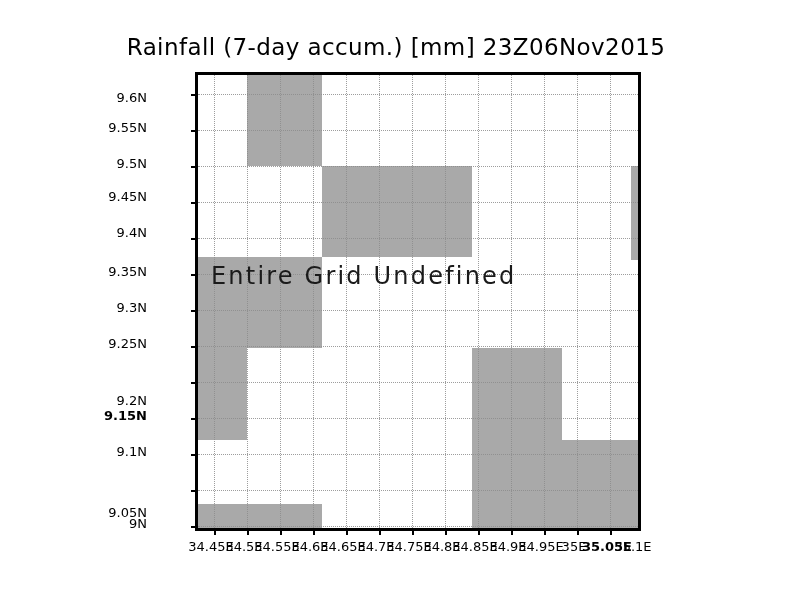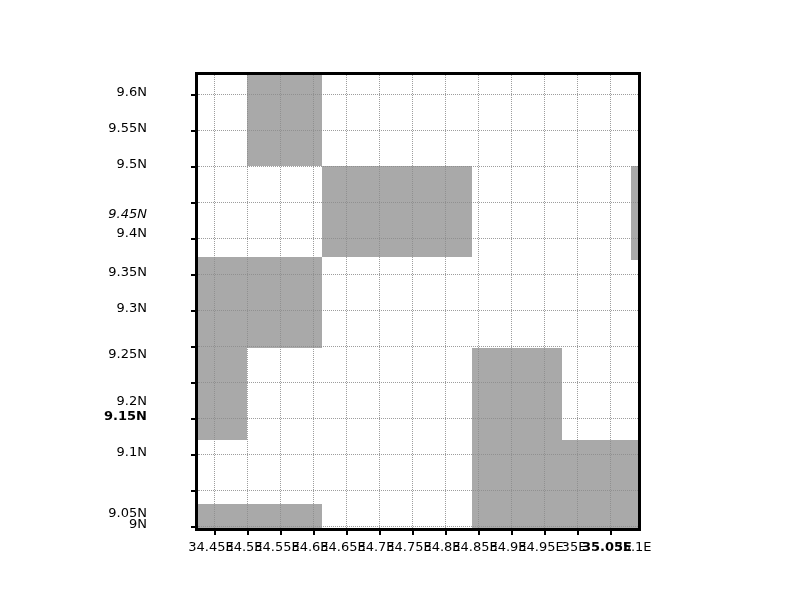--- a/index.html
+++ b/index.html
@@ -147,20 +147,21 @@
     transform: translateY(-50%);
   }
   .cb-label.hi { top: 37px; }
   .cb-label.lo { top: 73px; }
 </style>
 </head>
 <body>
 
 <div id="canvas">
 
+  <div class="title">Rainfall (7-day accum.) [mm] 23Z06Nov2015</div>
 
   <div class="plot-frame">
     <div class="plot-clip">
 
       <div class="gblock" style="left:49px;  top:0px;   width:75px;  height:91px;"></div>
       <div class="gblock" style="left:124px; top:91px;  width:150px; height:91px;"></div>
       <div class="gblock" style="left:0px;   top:182px; width:124px; height:91px;"></div>
       <div class="gblock" style="left:0px;   top:273px; width:49px;  height:92px;"></div>
       <div class="gblock" style="left:274px; top:273px; width:90px;  height:92px;"></div>
       <div class="gblock" style="left:274px; top:365px; width:172px; height:88px;"></div>
@@ -218,28 +219,28 @@
     <div class="tick-x" style="left:181px;"></div>
     <div class="tick-x" style="left:214px;"></div>
     <div class="tick-x" style="left:247px;"></div>
     <div class="tick-x" style="left:280px;"></div>
     <div class="tick-x" style="left:313px;"></div>
     <div class="tick-x" style="left:346px;"></div>
     <div class="tick-x" style="left:379px;"></div>
     <div class="tick-x" style="left:412px;"></div>
   </div>
 
-  <div class="ylab" style="top:91px;margin-left:28px;">9.6N</div>
+  <div class="ylab" style="top:97px;margin-left:28px;">9.6N</div>
   <div class="ylab" style="top:127px;">9.55N</div>
   <div class="ylab" style="top:163px;">9.5N</div>
-  <div class="ylab" style="top:213px;font-style:italic;">9.45N</div>
+  <div class="ylab" style="top:196px;">9.45N</div>
   <div class="ylab" style="top:232px;">9.4N</div>
   <div class="ylab" style="top:271px;">9.35N</div>
   <div class="ylab" style="top:307px;">9.3N</div>
-  <div class="ylab" style="top:353px;text-align:center;">9.25N</div>
+  <div class="ylab" style="top:343px;text-align:center;">9.25N</div>
   <div class="ylab" style="top:400px;">9.2N</div>
   <div class="ylab" style="top:415px;font-weight:bold;">9.15N</div>
   <div class="ylab" style="top:451px;">9.1N</div>
   <div class="ylab" style="top:512px;">9.05N</div>
   <div class="ylab" style="top:523px;">9N</div>
 
   <div class="xlab" style="left:211px;">34.45E</div>
   <div class="xlab" style="left:244px;">34.5E</div>
   <div class="xlab" style="left:277px;">34.55E</div>
   <div class="xlab" style="left:310px;">34.6E</div>
@@ -247,15 +248,16 @@
   <div class="xlab" style="left:376px;">34.7E</div>
   <div class="xlab" style="left:409px;text-align:center;">34.75E</div>
   <div class="xlab" style="left:442px;">34.8E</div>
   <div class="xlab" style="left:475px;">34.85E</div>
   <div class="xlab" style="left:508px;">34.9E</div>
   <div class="xlab" style="left:541px;">34.95E</div>
   <div class="xlab" style="left:574px;">35E</div>
   <div class="xlab" style="left:607px;font-weight:bold;">35.05E</div>
   <div class="xlab" style="left:633px;">35.1E</div>
 
+  <div class="undef-text">Entire Grid Undefined</div>
 
 
 </div>
 
 </body></html>

